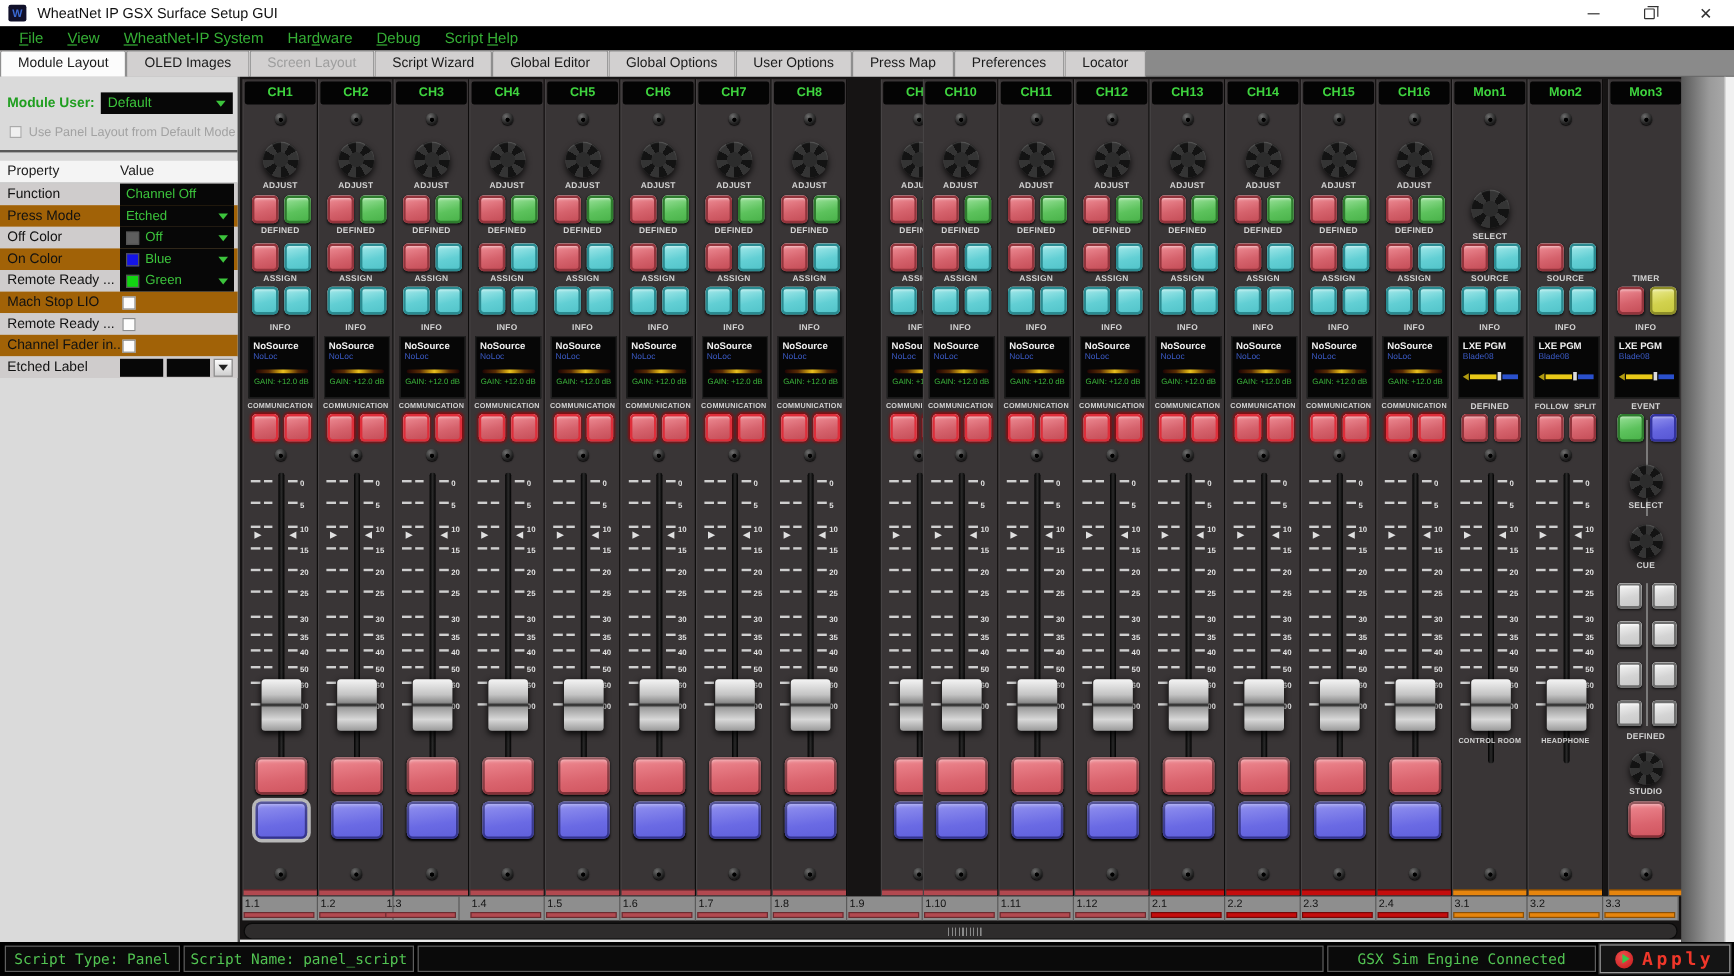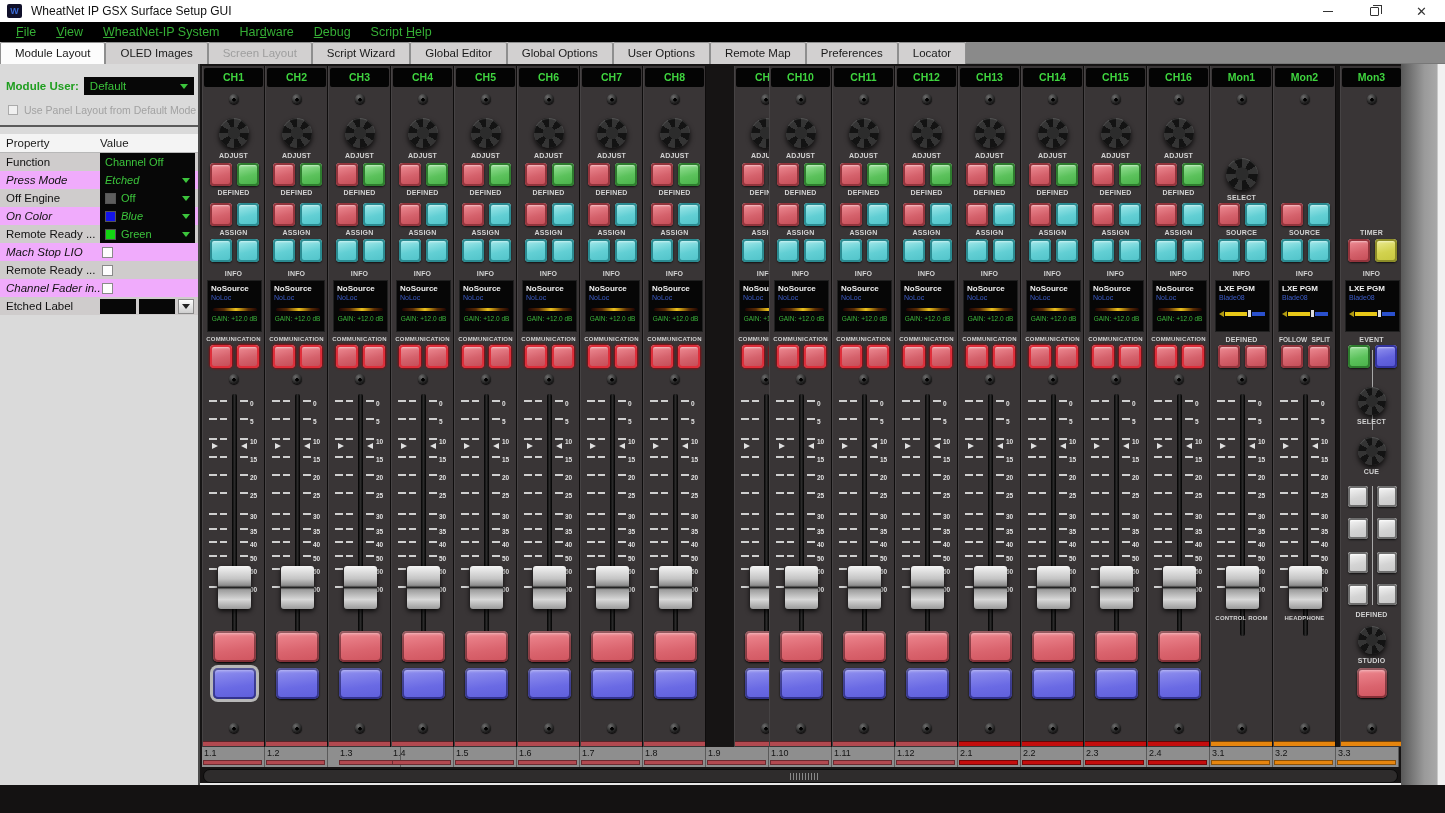--- a/index.html
+++ b/index.html
@@ -59,21 +59,21 @@
   .pval .vtext { flex:1; font-size:11px; white-space:nowrap; overflow:hidden; }
   .pval .dd-arr { width:0; height:0; border-left:4px solid transparent; border-right:4px solid transparent;
     border-top:5px solid #3cc43c; margin-left:3px; }
   .cb { width:11px; height:11px; background:#fdfdfd; border:1px solid #8a8a8a; margin-left:2px; }
   .etched-box { width:36px; height:15px; background:#070707; margin-right:3px; }
   .etched-dd { width:16px; height:15px; background:linear-gradient(#fdfdfd,#cfcfcf); border:1px solid #8a8a8a;
     display:flex; align-items:center; justify-content:center; }
   .etched-dd span { width:0; height:0; border-left:4px solid transparent; border-right:4px solid transparent;
     border-top:5px solid #222; }
   .row-dark { background:#cfcccc; }
-  .row-light { background:#f0abfc;font-style:italic; }
+  .row-light { background:#a16207; }
 
   
   .console { position:absolute; left:200px; top:64px; width:1245px; height:721px; background:#161414; }
   .right-grad { position:absolute; left:1201px; top:0; width:36px; height:721px;
     background:linear-gradient(90deg,#585858,#9a9a9a 65%,#a8a8a8); }
   .vscroll { position:absolute; left:1237px; top:0; width:8px; height:721px; background:#f1f1f1;
     border-left:1px solid #c8c8c8; }
   .console-bottom { position:absolute; left:0; top:719px; width:1201px; height:2px; background:#e8e8e8; }
 
   .strip { position:absolute; top:2px; width:63px; height:681px; background:#393536;
@@ -204,21 +204,21 @@
     </div>
 
   <div class="tabbar" id="tabbar">
       <div class="tab active">Module Layout</div>
       <div class="tab">OLED Images</div>
       <div class="tab disabled">Screen Layout</div>
       <div class="tab">Script Wizard</div>
       <div class="tab">Global Editor</div>
       <div class="tab">Global Options</div>
       <div class="tab">User Options</div>
-      <div class="tab">Remote Map</div>
+      <div class="tab">Press Map</div>
       <div class="tab">Preferences</div>
       <div class="tab">Locator</div>
       <div class="tab-filler"></div>
     </div>
 
   <div class="left-panel">
     <div class="cu-row">
       <span class="cu-label">Module User:</span>
       <div class="cu-dd">
         <span>Default</span>
@@ -242,21 +242,21 @@
           </div>
         </div>
         <div class="prow row-light">
           <div class="pname">Press Mode</div>
           <div class="pval black">
             <span class="vtext">Etched</span>
             <span class="dd-arr"></span>
           </div>
         </div>
         <div class="prow row-dark">
-          <div class="pname">Off Engine</div>
+          <div class="pname">Off Color</div>
           <div class="pval black">
             <span class="swatch" style="background: rgb(94, 94, 94);"></span>
             <span class="vtext">Off</span>
             <span class="dd-arr"></span>
           </div>
         </div>
         <div class="prow row-light">
           <div class="pname">On Color</div>
           <div class="pval black">
             <span class="swatch" style="background: rgb(20, 20, 232);"></span>
@@ -2420,21 +2420,21 @@
       </div>
     <div class="slotbar" id="slotbar">
         <div class="slot" style="left: 0px;">
           <span class="slot-label">1.1</span>
           <span class="slot-strip" style="background: rgb(178, 73, 80);"></span>
         </div>
         <div class="slot" style="left: 63px;">
           <span class="slot-label">1.2</span>
           <span class="slot-strip" style="background: rgb(178, 73, 80);"></span>
         </div>
-        <div class="slot" style="left: 136px;">
+        <div class="slot" style="left: 118px;">
           <span class="slot-label">1.3</span>
           <span class="slot-strip" style="background: rgb(178, 73, 80);"></span>
         </div>
         <div class="slot" style="left: 189px;">
           <span class="slot-label">1.4</span>
           <span class="slot-strip" style="background: rgb(178, 73, 80);"></span>
         </div>
         <div class="slot" style="left: 252px;">
           <span class="slot-label">1.5</span>
           <span class="slot-strip" style="background: rgb(178, 73, 80);"></span>
@@ -2497,14 +2497,26 @@
         </div>
       </div>
     <div class="hscroll">
       <div class="hgrip"></div>
     </div>
     <div class="console-bottom"></div>
     <div class="right-grad"></div>
     <div class="vscroll"></div>
   </div>
 
+  <div class="statusbar">
+    <div class="sb-sec" style="left:4px;width:146px;">Script Type: Panel</div>
+    <div class="sb-sec" style="left:153px;width:192px;">Script Name: panel_script</div>
+    <div class="sb-sec" style="left:348px;width:755px;"></div>
+    <div class="sb-sec" style="left:1106px;width:224px;">GSX Sim Engine Connected</div>
+    <div class="sb-apply" style="left:1333px;width:109px;">
+      <span class="apply-circle">
+          <span class="apply-play"></span>
+        </span>
+      <span class="apply-text">Apply</span>
+    </div>
+  </div>
 
 </div>
 
 </body></html>

